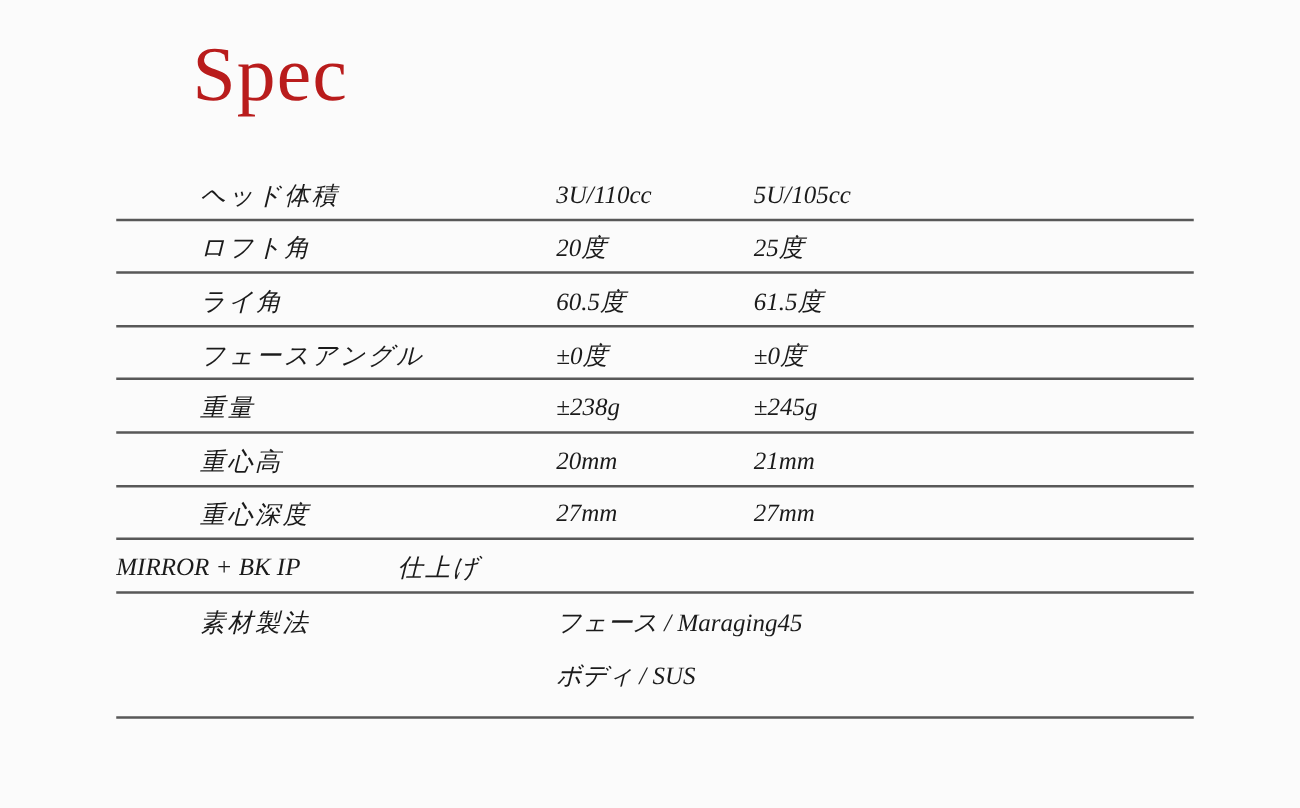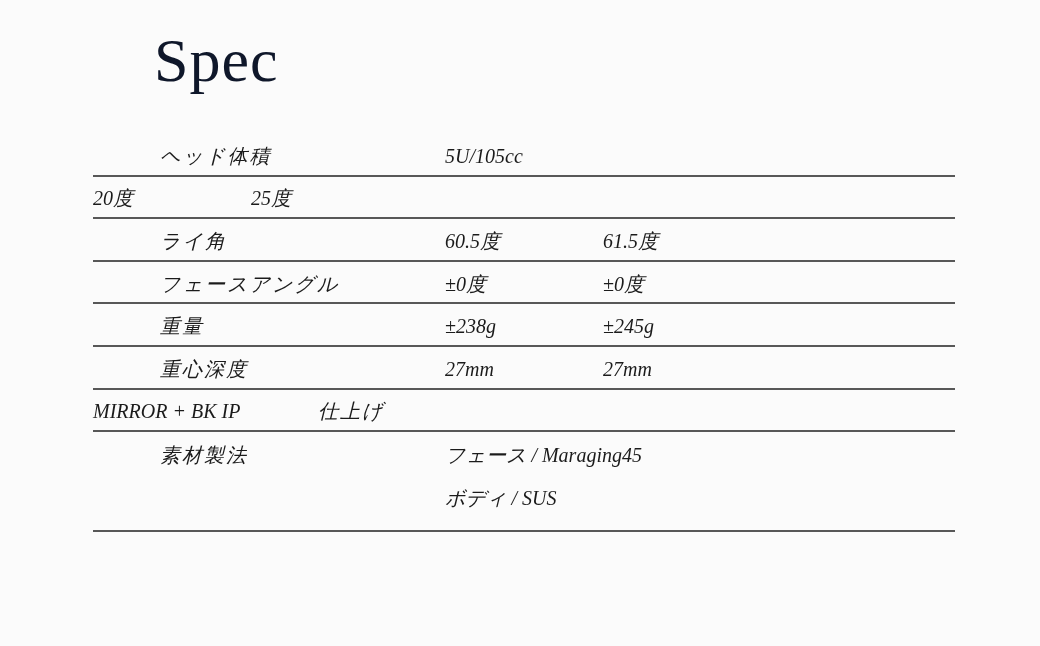--- a/index.html
+++ b/index.html
@@ -12,21 +12,21 @@
     position: relative;
     overflow: hidden;
   }
   .page-title {
     position: absolute;
     left: 154px;
     top: 26px;
     font-size: 62px;
     line-height: 1.1;
     font-weight: 400;
-    color: #0f172a;
+    color: #b91c1c;
     letter-spacing: 1px;
   }
   .spec-table {
     position: absolute;
     left: 93px;
     top: 134px;
     width: 862px;
   }
   .row {
     display: flex;
@@ -68,24 +68,26 @@
 </style>
 </head>
 <body>
 
 <div class="page-title">Spec</div>
 
 <div class="spec-table">
 
   <div class="row">
     <div class="cell c-label">ヘッド体積</div>
+    <div class="cell c-v1">3U/110cc</div>
     <div class="cell c-v2">5U/105cc</div>
   </div>
 
   <div class="row">
+    <div class="cell c-label">ロフト角</div>
     <div class="cell c-v1">20度</div>
     <div class="cell c-v2">25度</div>
   </div>
 
   <div class="row">
     <div class="cell c-label">ライ角</div>
     <div class="cell c-v1">60.5度</div>
     <div class="cell c-v2">61.5度</div>
   </div>
 
@@ -95,20 +97,25 @@
     <div class="cell c-v2">±0度</div>
   </div>
 
   <div class="row">
     <div class="cell c-label">重量</div>
     <div class="cell c-v1">±238g</div>
     <div class="cell c-v2">±245g</div>
   </div>
 
 
+  <div class="row">
+    <div class="cell c-label">重心高</div>
+    <div class="cell c-v1">20mm</div>
+    <div class="cell c-v2">21mm</div>
+  </div>
 
   <div class="row">
     <div class="cell c-label">重心深度</div>
     <div class="cell c-v1">27mm</div>
     <div class="cell c-v2">27mm</div>
   </div>
 
   <div class="row">
     <div class="cell c-v1">MIRROR + BK IP</div>
     <div class="cell c-label">仕上げ</div>

